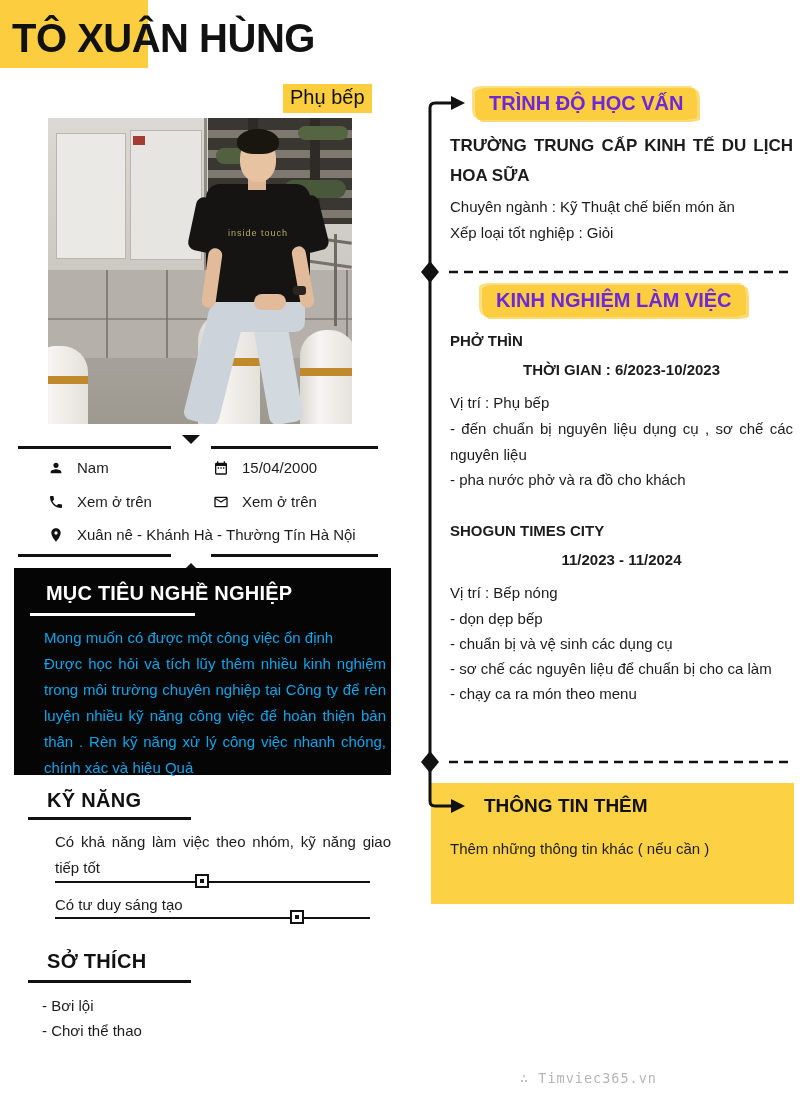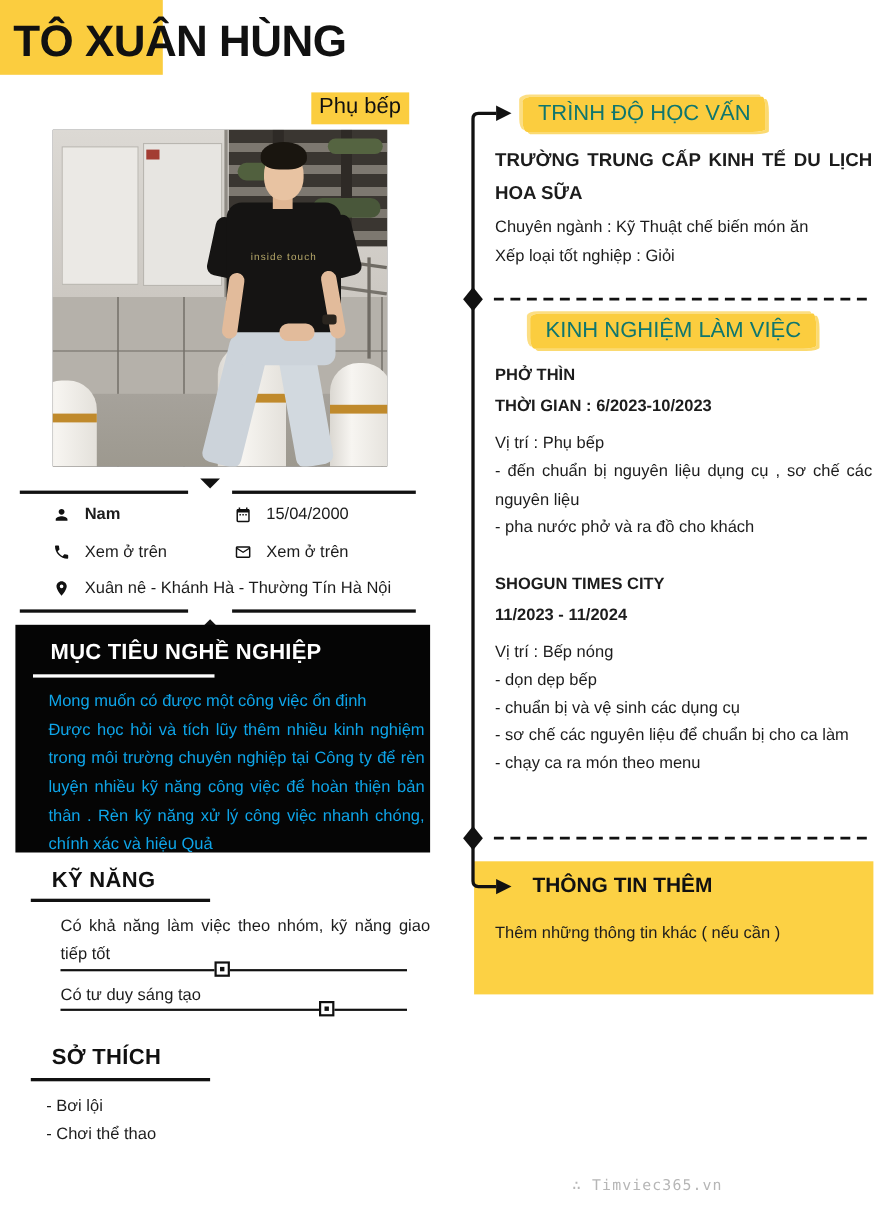--- a/index.html
+++ b/index.html
@@ -81,27 +81,27 @@
   
   .sec-title { font-size:20px; font-weight:bold; color:#111; letter-spacing:.3px; }
   .sec-underline { height:3px; background:#111; }
   .body-text { font-size:15px; line-height:26px; color:#1c1c1c; }
   .skill-label { width:336px; text-align:justify; }
   .skill-track { height:2px; background:#111; width:315px; }
   .skill-handle { position:absolute; top:-7px; width:14px; height:14px; background:#fff; border:2px solid #111; }
   .skill-handle::after { content:""; position:absolute; left:3px; top:3px; width:4px; height:4px; background:#111; }
 
   
-  .hl-header { background:#fbcd3f; padding:4px 14px 6px; font-size:20px; font-weight:normal; color:#0f766e; white-space:nowrap;
+  .hl-header { background:#fbcd3f; padding:4px 14px 6px; font-size:20px; font-weight:bold; color:#6d28d9; white-space:nowrap;
     border-radius:10px 3px 12px 4px / 4px 12px 3px 10px;
     box-shadow:3px 2px 0 rgba(250,205,65,.75), -3px -2px 0 rgba(250,205,65,.65);margin-top:33px; }
   .plain-header { font-size:19px; font-weight:bold; color:#111; }
   .r-body { width:343px; font-size:15px; line-height:26px; color:#1c1c1c; }
   .r-bold { font-weight:bold; }
-  .r-right { text-align:left; }
+  .r-right { text-align:center; }
   .just { text-align:justify; }
   .school { font-size:17px; font-weight:bold; line-height:30px; }
   .info-box { left:431px; top:783px; width:363px; height:121px; background:#fcd144; z-index:1; }
   .timeline-svg { left:415px; top:90px; z-index:2; }
   .watermark { left:520px; top:1070px; width:275px; text-align:left;
     font-family:"DejaVu Sans Mono", monospace; font-size:13.5px; color:#b6b6b6; letter-spacing:1px; }
   .z3 { z-index:3; }
 </style>
 </head>
 <body>
@@ -151,21 +151,21 @@
     <div class="ph-watch"></div>
     <div class="ph-neck"></div>
     <div class="ph-head"></div>
     <div class="ph-hair"></div>
     <div class="ph-shirt-text">inside touch</div>
   </div>
 
   <div class="abs rule rule-top">
     <span class="tri-wrap"><span class="tri-down"></span></span>
   </div>
-  <div class="abs c-row" style="left:48px; top:459px;font-weight:bold;">
+  <div class="abs c-row" style="left:48px; top:459px;">
     <svg viewBox="0 0 24 24">
         <path d="M12 12c2.21 0 4-1.79 4-4s-1.79-4-4-4-4 1.79-4 4 1.79 4 4 4zm0 2c-2.67 0-8 1.34-8 4v2h16v-2c0-2.66-5.33-4-8-4z"></path>
       </svg>
     <span>Nam</span>
   </div>
   <div class="abs c-row" style="left:213px; top:459px;">
     <svg viewBox="0 0 24 24">
         <path d="M9 11H7v2h2v-2zm4 0h-2v2h2v-2zm4 0h-2v2h2v-2zm2-7h-1V2h-2v2H8V2H6v2H5c-1.11 0-1.99.9-1.99 2L3 20a2 2 0 0 0 2 2h14c1.1 0 2-.9 2-2V6c0-1.1-.9-2-2-2zm0 16H5V9h14v11z"></path>
       </svg>
     <span>15/04/2000</span>

